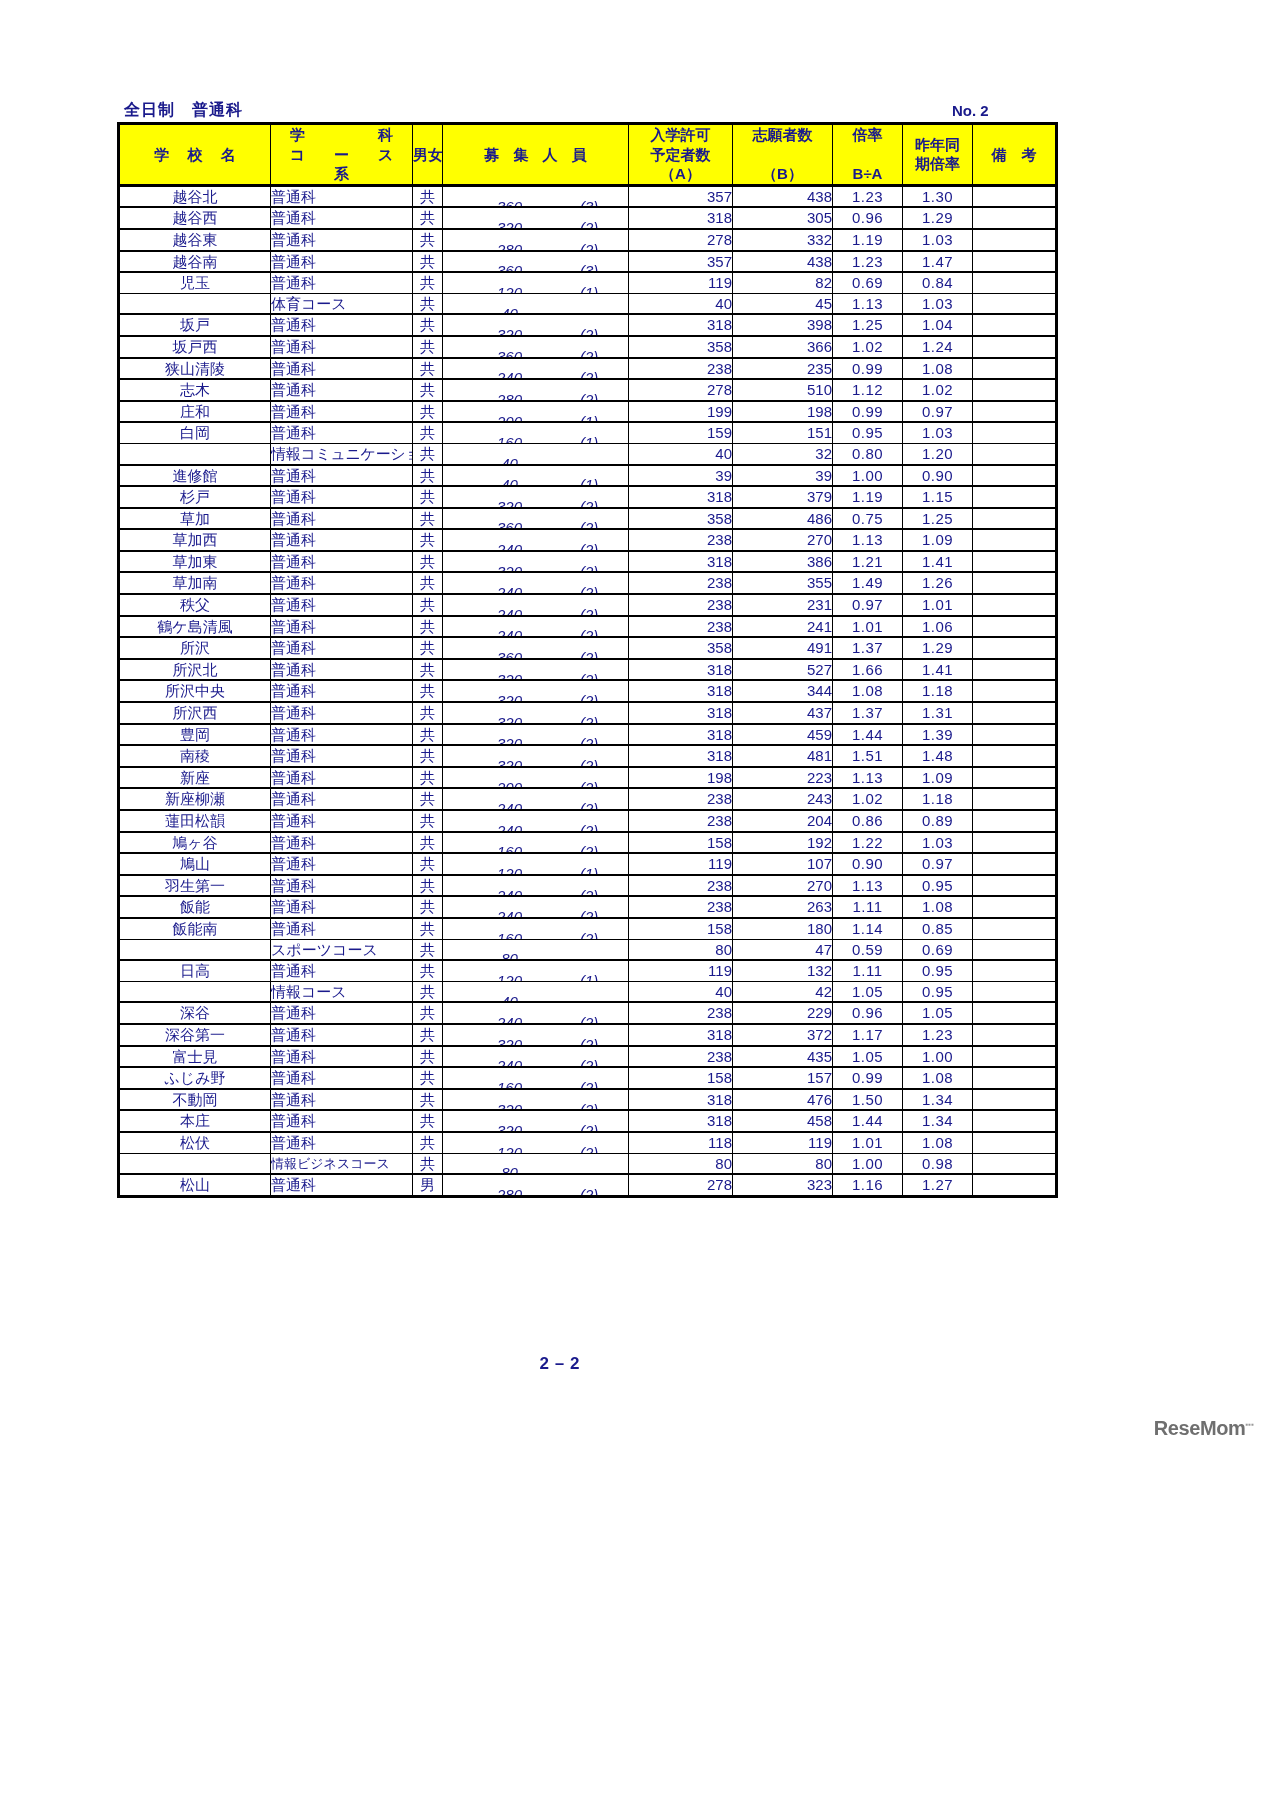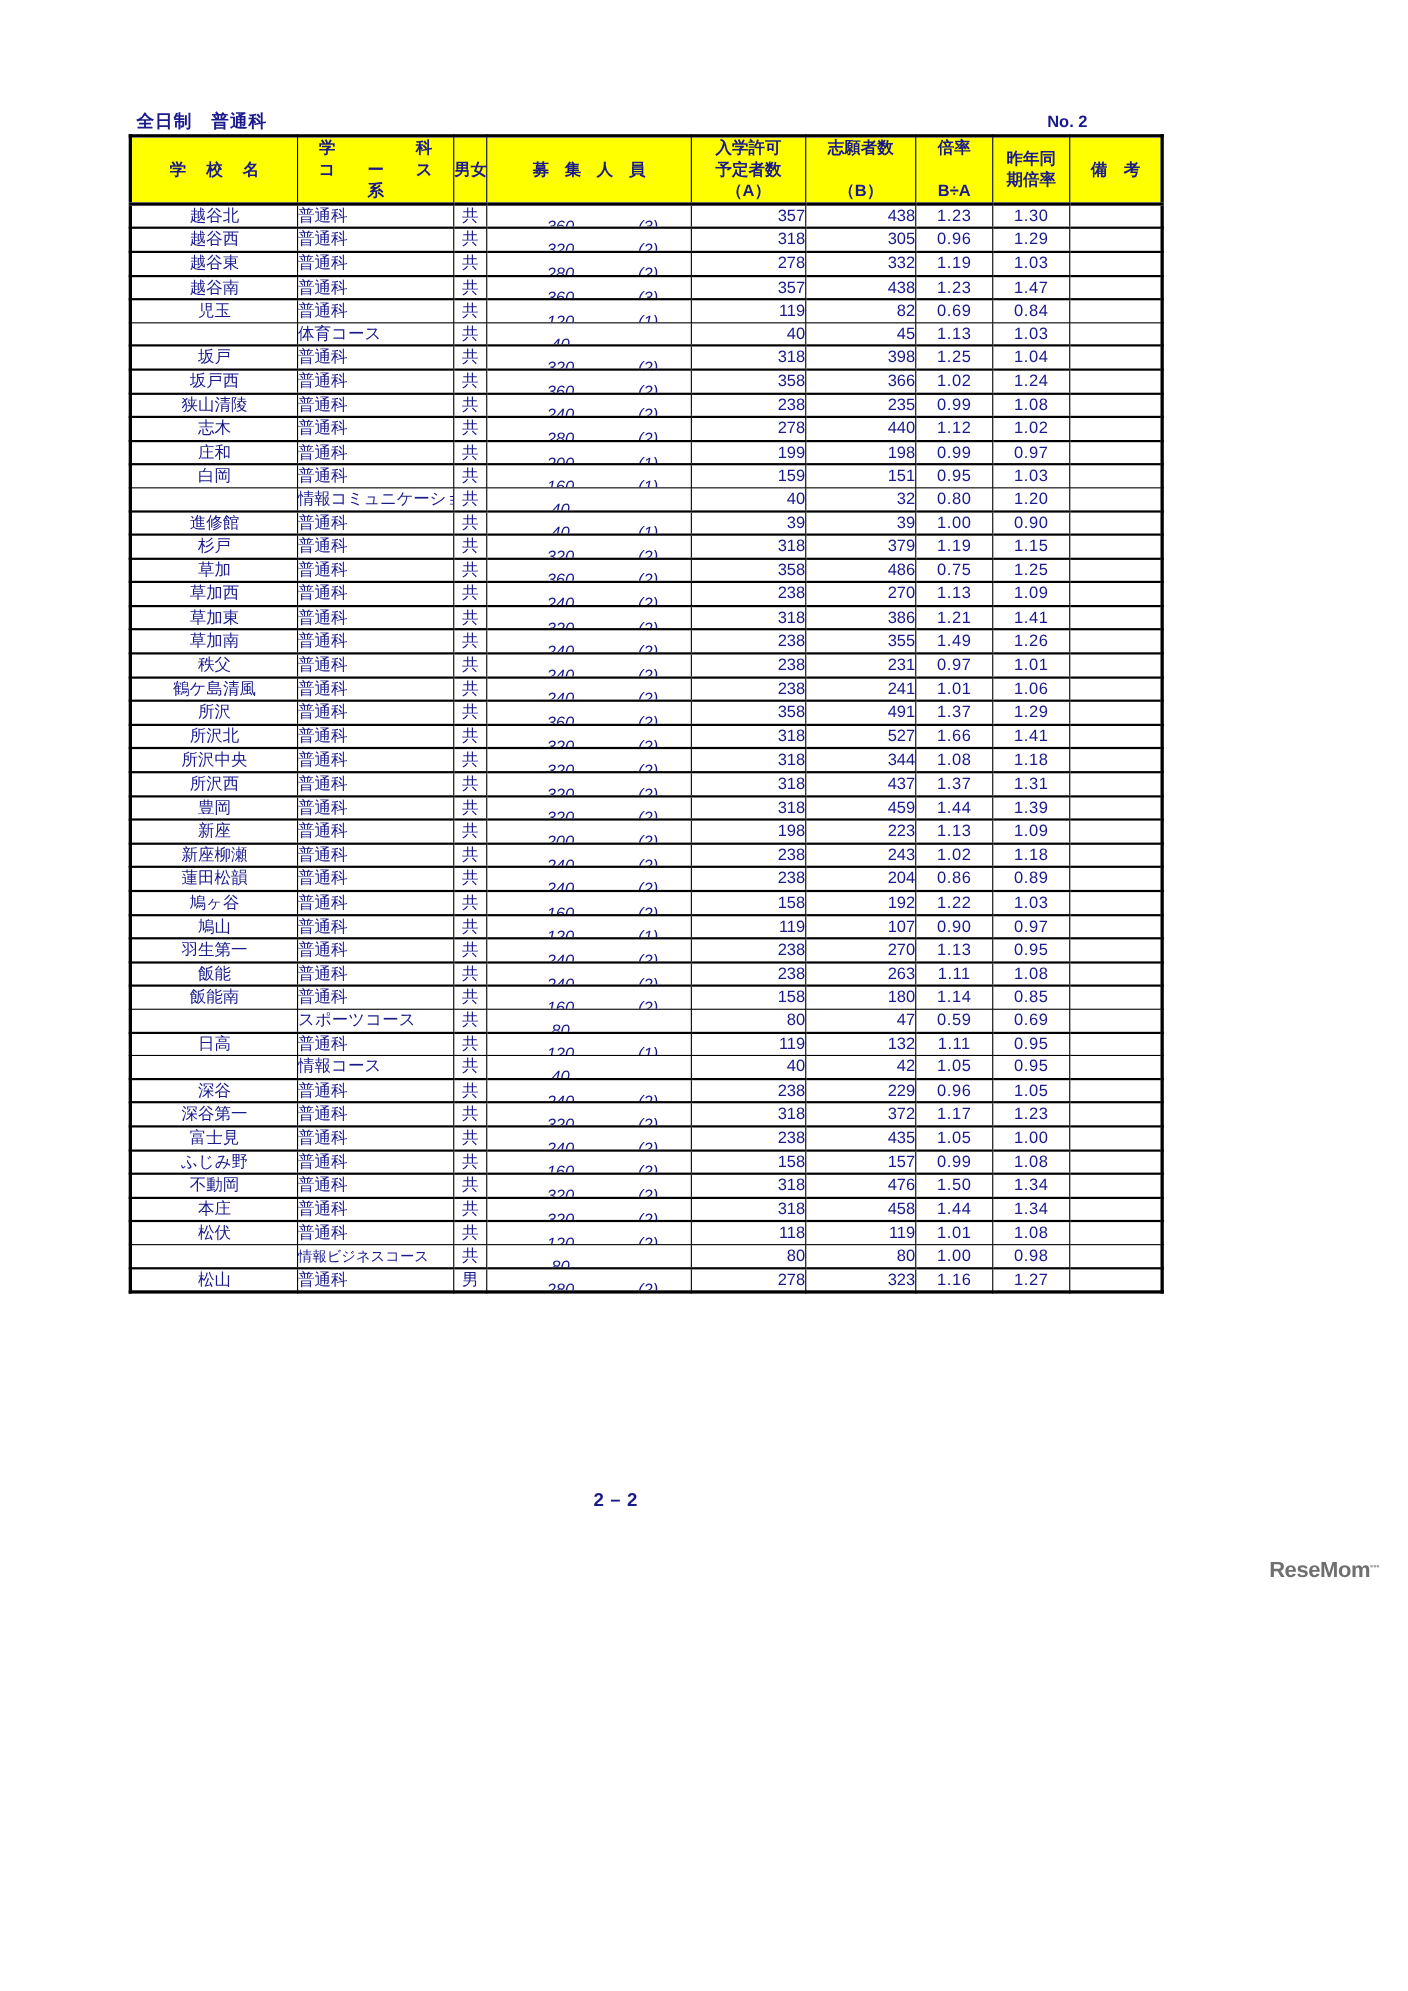--- a/index.html
+++ b/index.html
@@ -379,21 +379,21 @@
           </tr>
           <tr class="group-start">
             <td class="school">志木</td>
             <td class="course">普通科</td>
             <td class="gender">共</td>
             <td class="quota">
               <span class="q-main">280</span>
               <span class="q-paren">(2)</span>
             </td>
             <td class="num">278</td>
-            <td class="num">440</td>
+            <td class="num">510</td>
             <td class="dec">1.12</td>
             <td class="dec">1.02</td>
             <td class="note"></td>
           </tr>
           <tr class="group-start">
             <td class="school">庄和</td>
             <td class="course">普通科</td>
             <td class="gender">共</td>
             <td class="quota">
               <span class="q-main">200</span>
@@ -609,20 +609,34 @@
               <span class="q-main">320</span>
               <span class="q-paren">(2)</span>
             </td>
             <td class="num">318</td>
             <td class="num">459</td>
             <td class="dec">1.44</td>
             <td class="dec">1.39</td>
             <td class="note"></td>
           </tr>
           <tr class="group-start">
+            <td class="school">南稜</td>
+            <td class="course">普通科</td>
+            <td class="gender">共</td>
+            <td class="quota">
+              <span class="q-main">320</span>
+              <span class="q-paren">(2)</span>
+            </td>
+            <td class="num">318</td>
+            <td class="num">481</td>
+            <td class="dec">1.51</td>
+            <td class="dec">1.48</td>
+            <td class="note"></td>
+          </tr>
+          <tr class="group-start">
             <td class="school">新座</td>
             <td class="course">普通科</td>
             <td class="gender">共</td>
             <td class="quota">
               <span class="q-main">200</span>
               <span class="q-paren">(2)</span>
             </td>
             <td class="num">198</td>
             <td class="num">223</td>
             <td class="dec">1.13</td>

